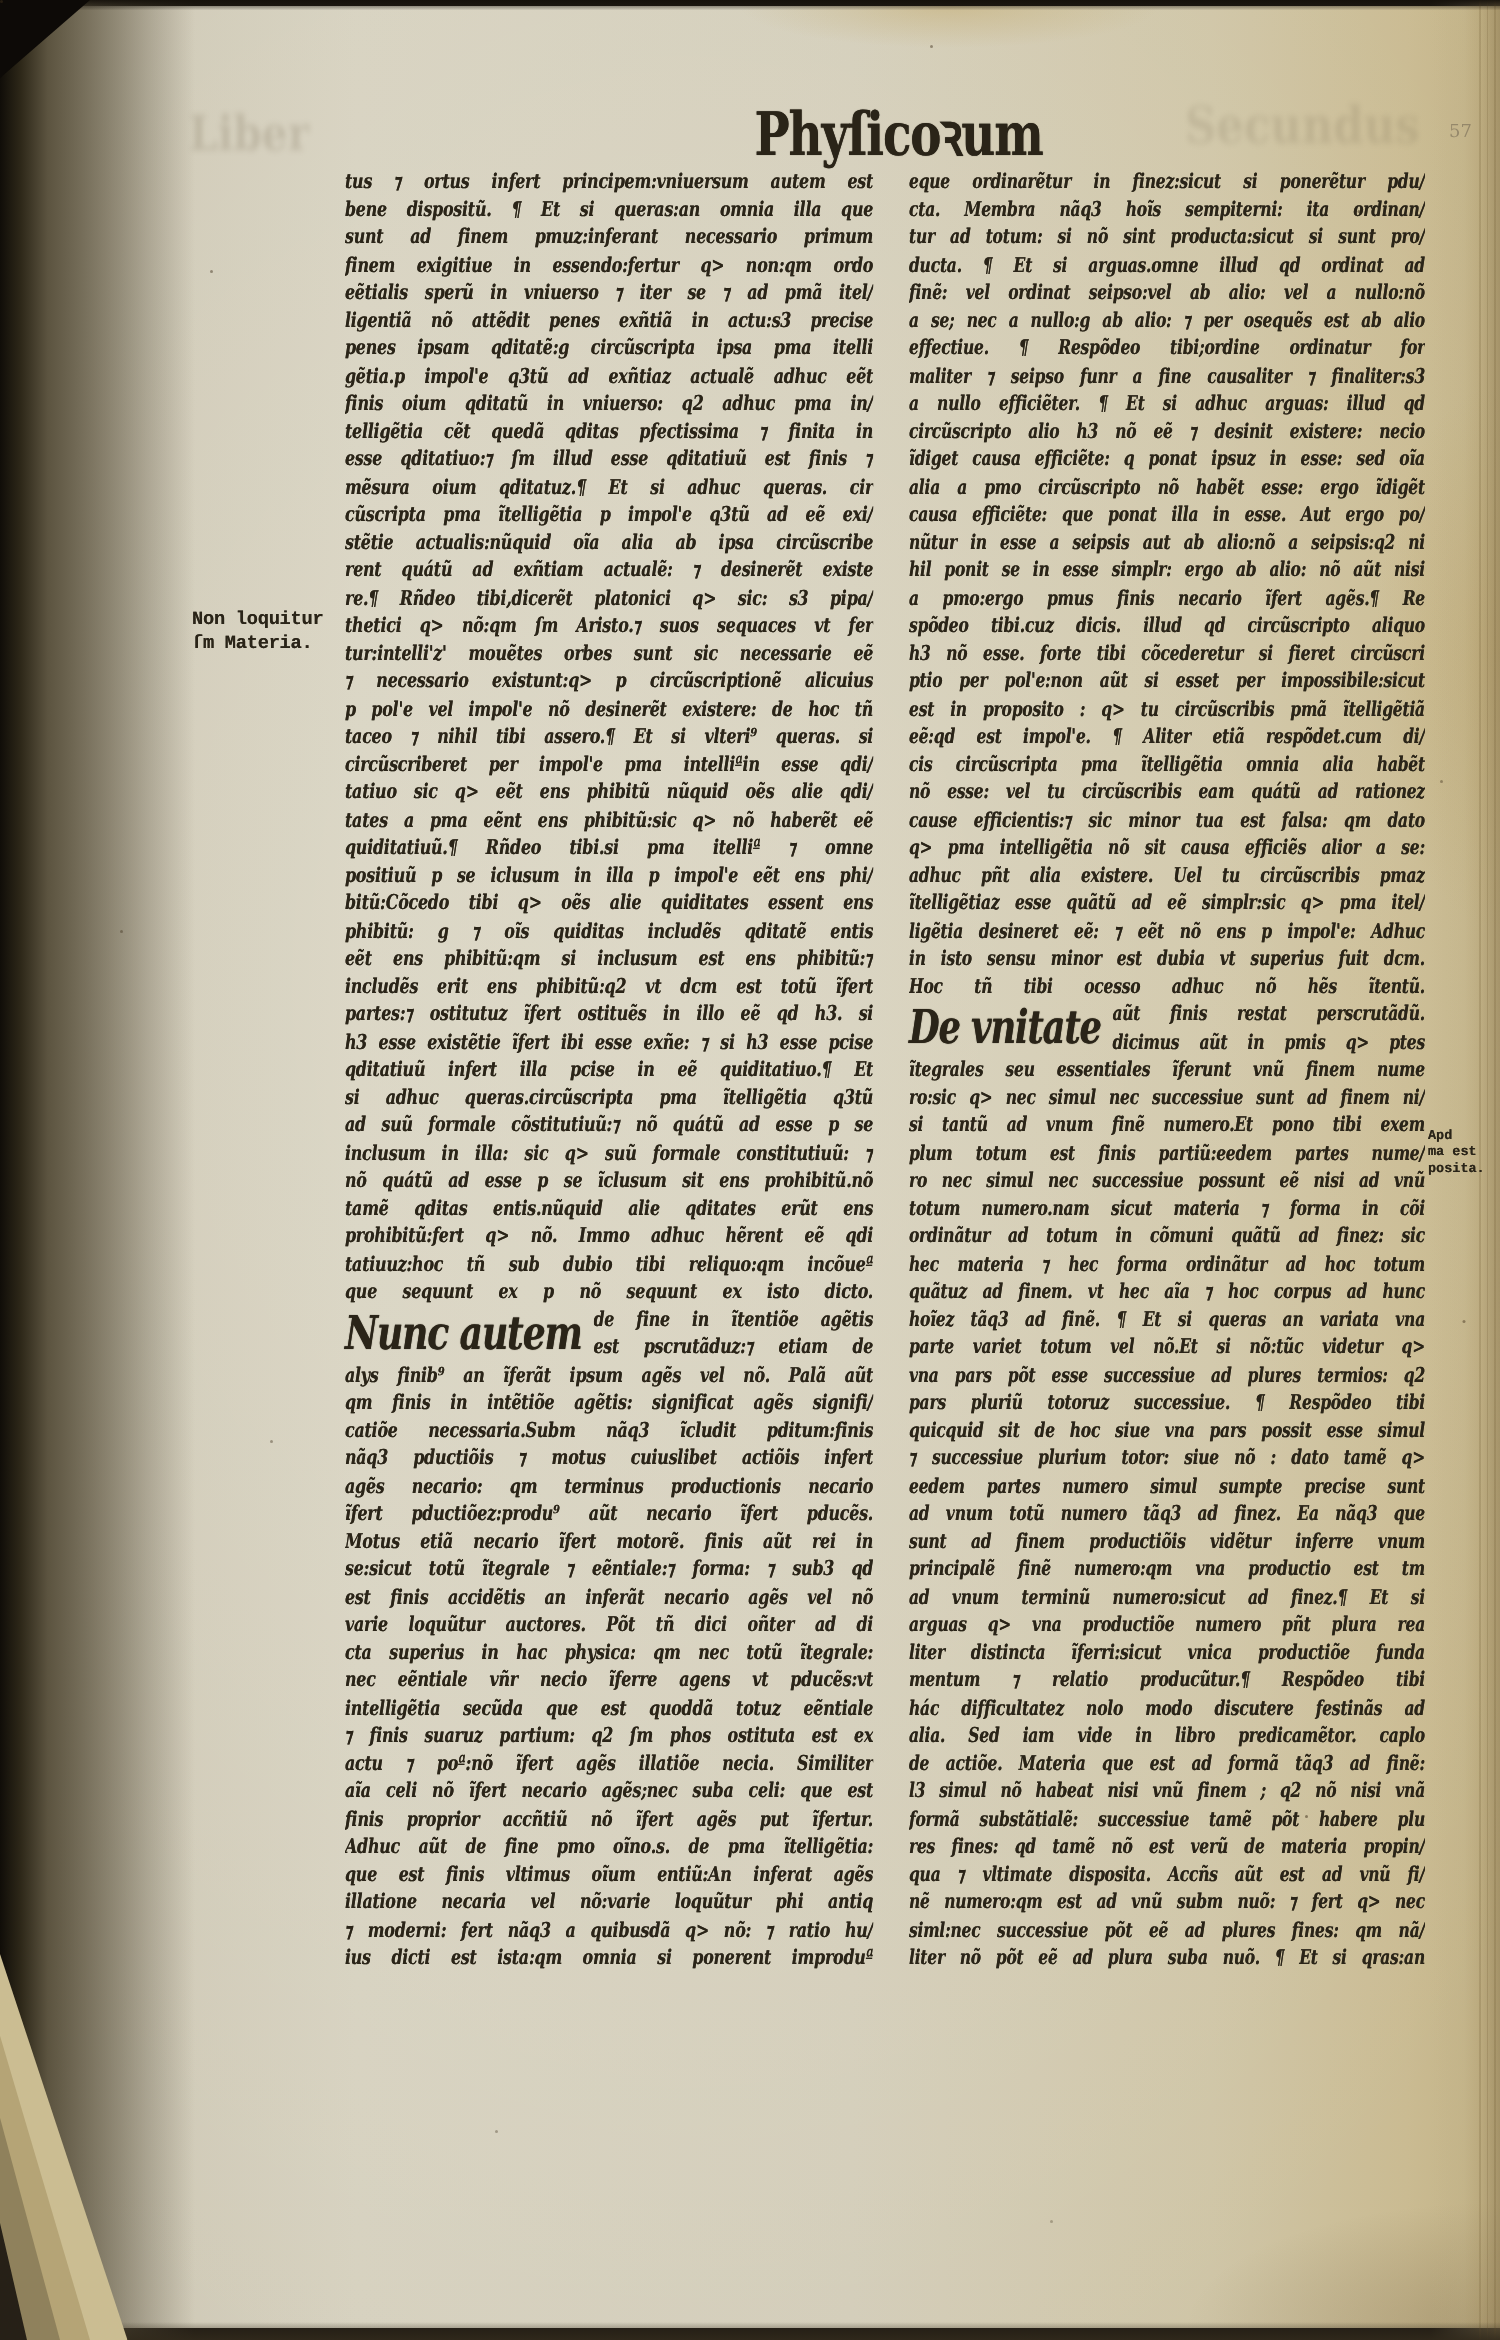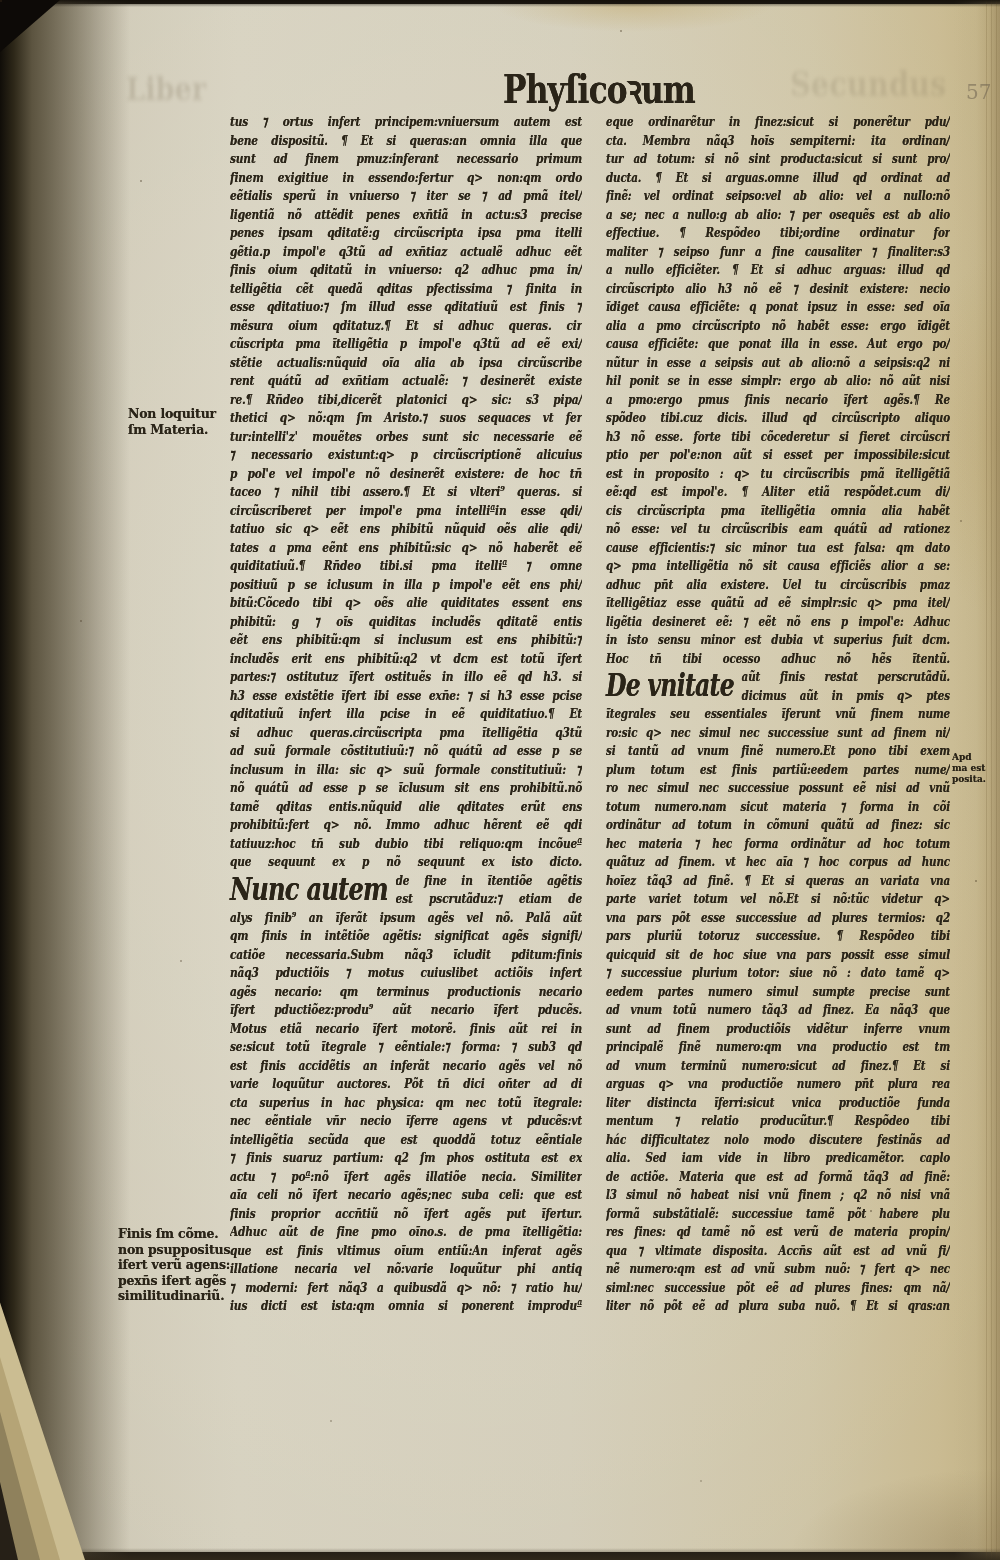--- a/index.html
+++ b/index.html
@@ -42,36 +42,36 @@
   .stack4{position:absolute;inset:0;background:#262017;clip-path:polygon(0 95%,1.8% 100%,0 100%);}
   
   .ink{color:#2a2418;}
   .title{position:absolute;left:503px;top:60px;font-size:40px;font-weight:700;
     letter-spacing:-1px;transform:scaleX(.78);transform-origin:0 0;white-space:nowrap;
     text-shadow:0 0 .6px #2a2418;}
   .ghost{position:absolute;font-size:32px;font-weight:700;color:#6e6148;opacity:.20;
     filter:blur(2px);transform:scaleX(.85);transform-origin:0 0;white-space:nowrap;}
   .ghost-l{left:126px;top:70px;}
   .ghost-r{left:790px;top:64px;font-size:34px;opacity:.16;}
-  .folio{position:absolute;left:966px;top:80px;font-size:20px;color:#6e6350;opacity:.55;}
+  .folio{position:absolute;left:966px;top:80px;font-size:12px;color:#6e6350;opacity:.55;}
   .col{position:absolute;top:112px;font-style:italic;}
   .col-left{left:230px;width:352px;}
   .col-right{left:606px;width:344px;}
   .scalewrap{width:452px;transform-origin:0 0;}
   .col-left .scalewrap{transform:scaleX(0.779);}
   .col-right .scalewrap{transform:scaleX(0.761);}
   .line{height:18.5px;line-height:18.5px;font-size:13.6px;font-weight:700;
     letter-spacing:-.2px;overflow:hidden;text-align:justify;text-align-last:justify;
     text-shadow:0 0 .4px rgba(42,36,24,.8);}
   .sect{display:flex;height:37px;align-items:flex-start;}
   .sect-big{font-size:31px;line-height:36px;font-weight:700;white-space:nowrap;
     margin-right:10px;letter-spacing:-1px;text-shadow:0 0 .7px #2a2418;}
   .sect-side{flex:1;min-width:0;}
   .mnote{position:absolute;font-size:12.5px;line-height:15.5px;font-weight:700;
-    width:116px;letter-spacing:-.2px;text-shadow:0 0 .4px rgba(42,36,24,.8);}
+    width:116px;letter-spacing:-.2px;text-shadow:0 0 .4px rgba(42,36,24,.8);font-family:Liberation Mono, monospace;}
   .mnote .line{height:15.5px;line-height:15.5px;font-size:12.5px;text-align:left;text-align-last:left;}
   .mnote-1{left:128px;top:406px;}
   .mnote-2{left:122px;top:772px;}
   .mnote-3{left:118px;top:1226px;width:124px;}
   .mnote-r{left:952px;top:752px;width:50px;}
   .mnote-r .line{height:11px;line-height:11px;font-size:9px;letter-spacing:0;}
 </style>
 </head>
 <body>
 
@@ -252,25 +252,18 @@
           <div class="line">siml:nec successiue põt eẽ ad plures fines: qm nã/</div>
           <div class="line">liter nõ põt eẽ ad plura suba nuõ. ¶ Et si qras:an</div>
         </div>
     </div>
   </div>
 
   <div class="mnote mnote-1 ink">
       <div class="line">Non loquitur</div>
       <div class="line">ſm Materia.</div>
     </div>
-  <div class="mnote mnote-3 ink">
-      <div class="line">Finis ſm cõme.</div>
-      <div class="line">non psuppositus</div>
-      <div class="line">ifert verũ agens:</div>
-      <div class="line">pexñs ifert agẽs</div>
-      <div class="line">similitudinariũ.</div>
-    </div>
   <div class="mnote mnote-r ink">
       <div class="line">Apd cõmet.for</div>
       <div class="line">ma est finis cõ</div>
       <div class="line">posita.</div>
     </div>
 </div>
 
 </body></html>

